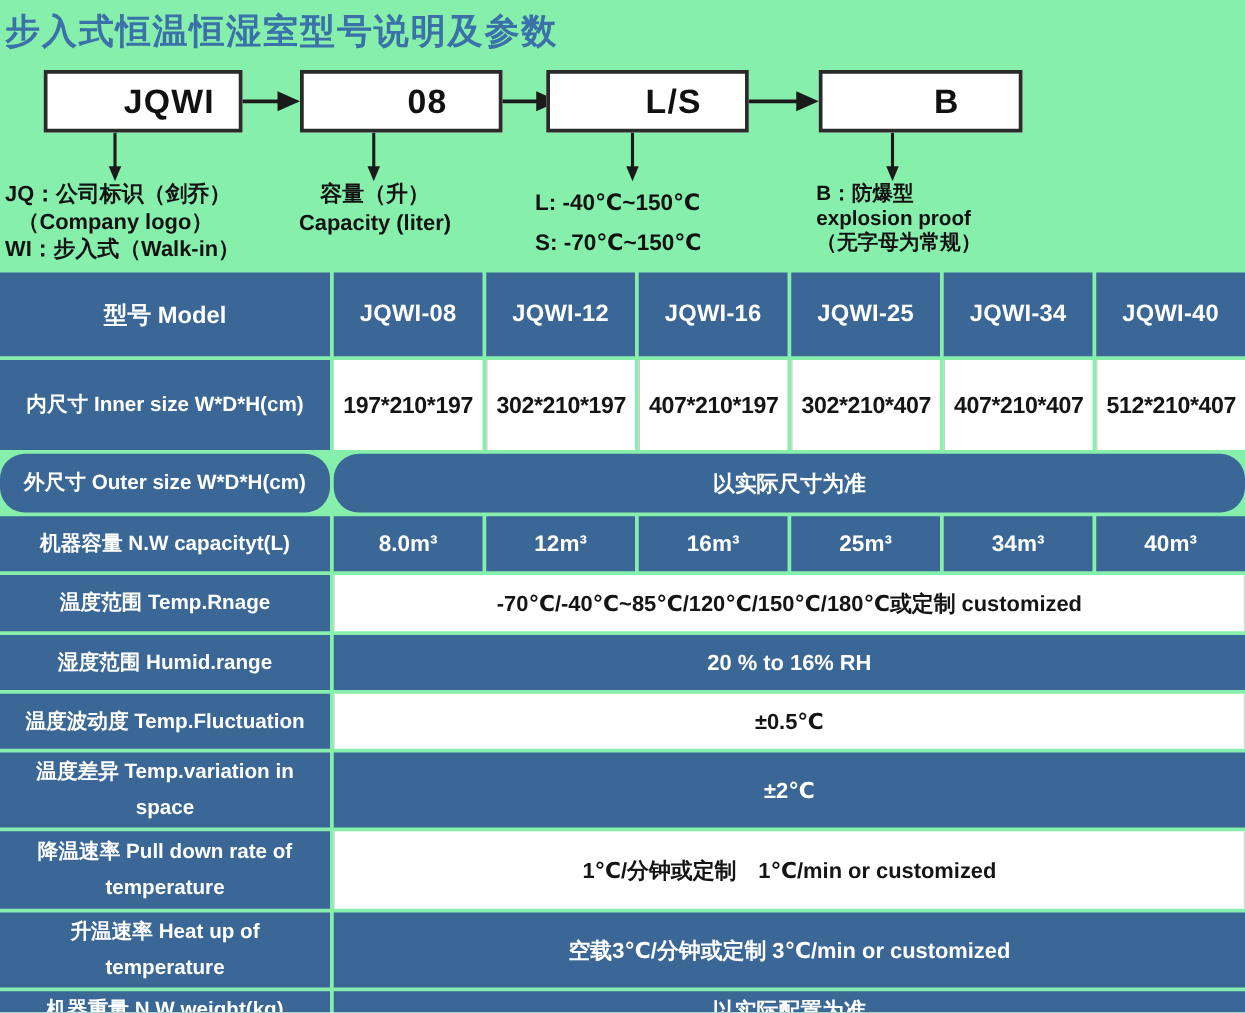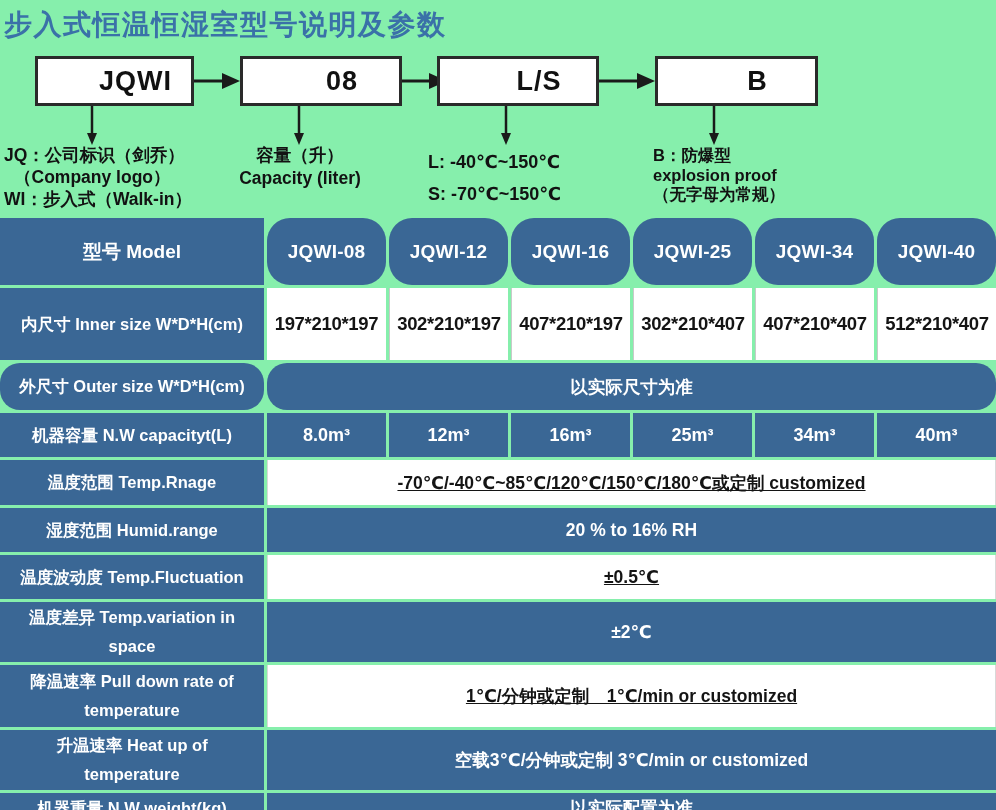--- a/index.html
+++ b/index.html
@@ -30,25 +30,25 @@
   .note-ls       { left:428px; top:100px; font-size:18px;   line-height:32px; }
   .note-b        { left:653px; top:100px; font-size:16.5px; line-height:19.5px; }
   
   .spec-wrap { position:absolute; left:-3px; top:215px; width:1002px; }
   table.spec {
     border-collapse:separate; border-spacing:3px; width:1002px; table-layout:fixed;
   }
   table.spec td { padding:0; text-align:center; vertical-align:middle; overflow:hidden; }
   .blue  { background:#3a6795; color:#ffffff; font-weight:bold; }
   .lbl   { font-size:16.5px; line-height:29px; white-space:pre-line; padding:0 6px; }
-  .hmod  { font-size:19px; letter-spacing:0.2px;border-radius:23px; }
+  .hmod  { font-size:19px; letter-spacing:0.2px; }
   .hlbl  { font-size:19px; }
   .wval  { background:#ffffff; color:#141414; font-weight:bold; font-size:18.5px; letter-spacing:-0.3px; }
   td.wval + td.wval { border-left:1px solid #c9c9c9; }
-  .wmerge { background:#ffffff; color:#141414; font-weight:bold; font-size:17.5px; border-left:1px solid #d8d8d8; border-right:1px solid #d8d8d8;text-decoration:underline; }
+  .wmerge { background:#ffffff; color:#141414; font-weight:bold; font-size:17.5px; border-left:1px solid #d8d8d8; border-right:1px solid #d8d8d8; }
   .bval  { font-size:18px; }
   .bmerge{ font-size:17.5px; }
   
   .r-head td   { height:67px; }
   .r-inner td  { height:72px; }
   .r-outer td  { height:47px;border-radius:20px; }
   .r-cap td    { height:44px; }
   .r-range td  { height:45px; }
   .r-hum td    { height:44px; }
   .r-fluct td  { height:44px; }

